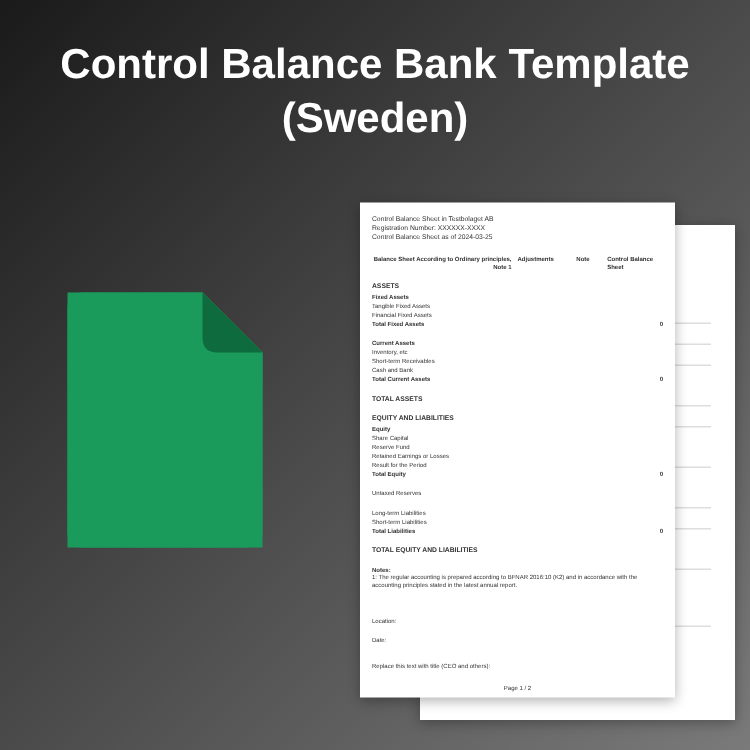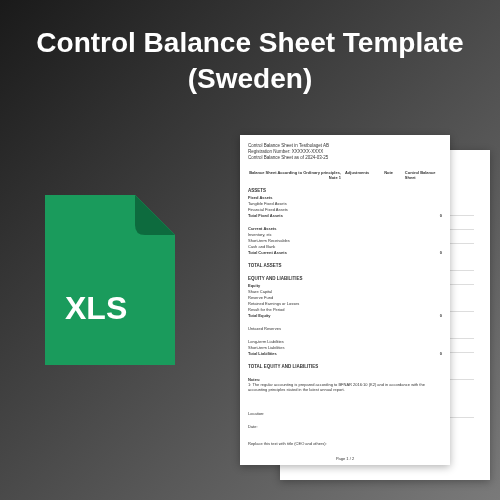--- a/index.html
+++ b/index.html
@@ -80,29 +80,28 @@
     .bold { font-weight: bold; }
     .note-text { font-size: 4px; margin-top: 8px; line-height: 1.3; }
     .page-footer { position: absolute; bottom: 4px; left: 50%; transform: translateX(-50%); font-size: 4px; }
     .back-content { padding: 8px; font-size: 4px; color: #666; }
     .back-row { border-bottom: 1px solid #ddd; height: 10px; margin-bottom: 4px; }
     .back-text { font-size: 4px; margin: 6px 0; }
   </style>
 </head>
 <body>
 
-<div class="title">Control Balance Sheet Template (Sweden)</div>
+<div class="title">Control Balance Bank Template (Sweden)</div>
 
 <div class="xls-icon">
   <svg viewBox="0 0 150 190">
     <path d="M 10 10 L 100 10 L 140 50 L 140 180 L 10 180 Z" fill="#1a9b5c" rx="12"></path>
     <path d="M 10 20 Q 10 10 20 10 L 100 10 L 140 50 L 140 170 Q 140 180 130 180 L 20 180 Q 10 180 10 170 Z" fill="#1a9b5c"></path>
     <path d="M 100 10 L 140 50 L 110 50 Q 100 50 100 40 Z" fill="#0d6b3e"></path>
   </svg>
-  <div class="xls-label">XLS</div>
 </div>
 
 <div class="doc-stack">
   <div class="doc back">
     <div class="back-content">
       <div style="height:40px;"></div>
       <div class="back-row"></div>
       <div class="back-row"></div>
       <div class="back-row"></div>
       <div class="back-text">company's</div>

